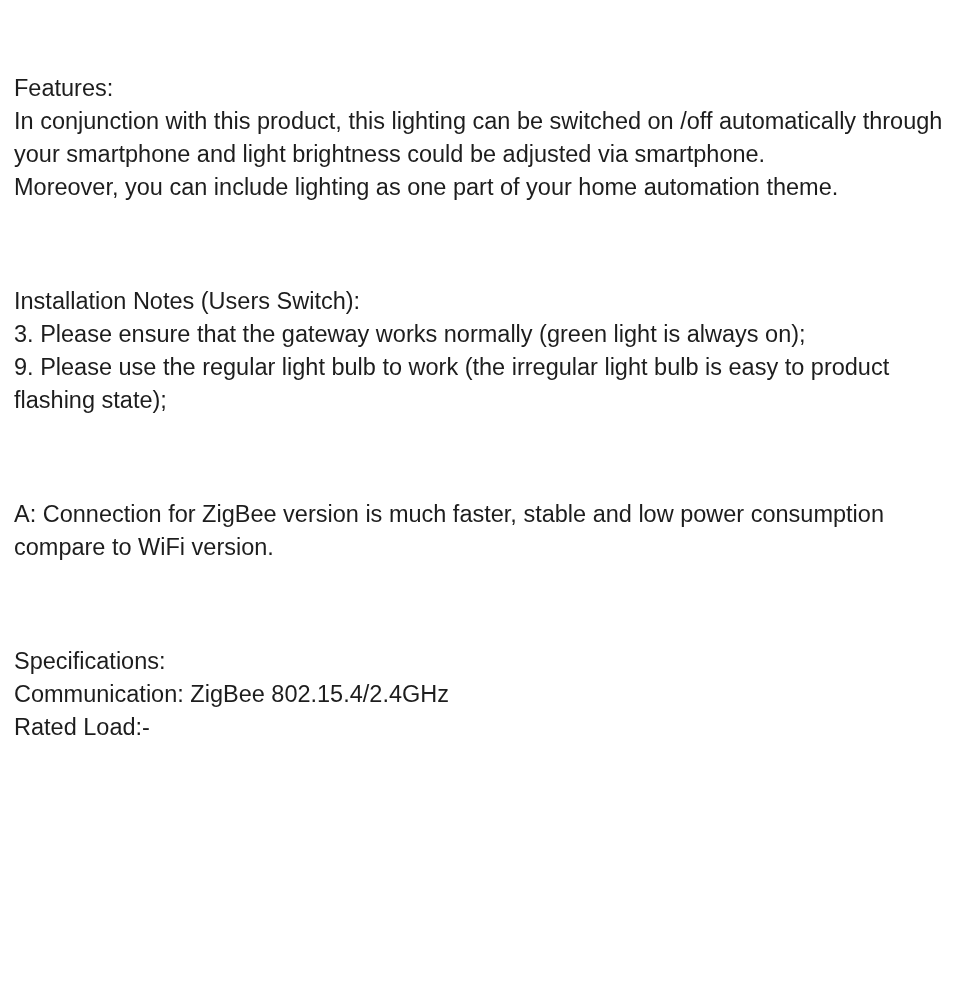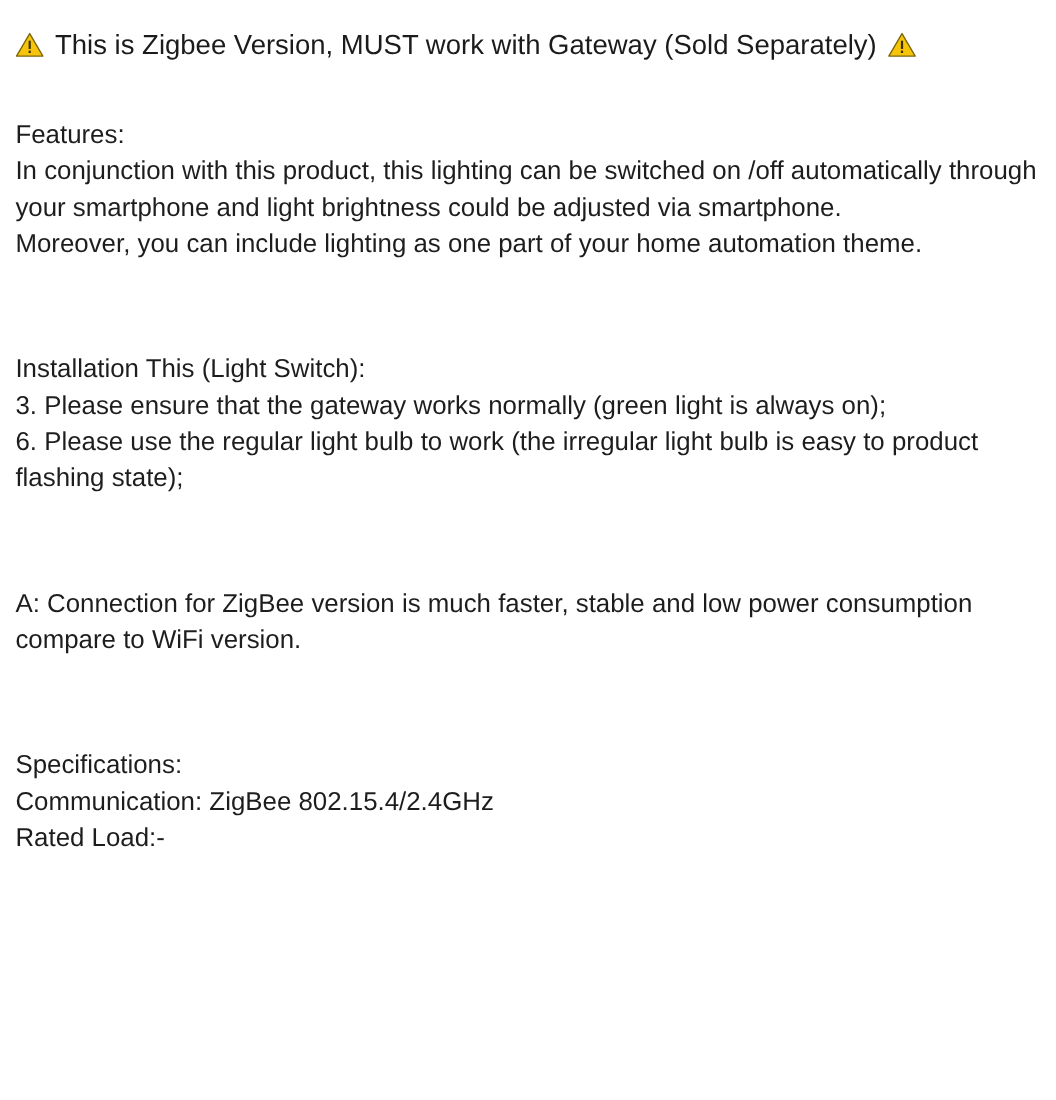--- a/index.html
+++ b/index.html
@@ -52,50 +52,33 @@
   }
   .spacer {
     height: 33px;
   }
 </style>
 </head>
 <body>
 
 <div class="page">
 
-  <div class="headline">
-    <span class="warn-icon">
-      <svg width="26" height="24" viewBox="0 0 26 24" xmlns="http://www.w3.org/2000/svg">
-        <path d="M13 1.5 L25 22 L1 22 Z" fill="#f7c40a" stroke="#7a6405" stroke-width="1.2" stroke-linejoin="round"></path>
-        <rect x="12" y="8" width="2" height="7.5" fill="#3b3100"></rect>
-        <rect x="12" y="17" width="2" height="2.2" fill="#3b3100"></rect>
-      </svg>
-    </span>
-    <span class="headline-text">This is Zigbee Version, MUST work with Gateway (Sold Separately)</span>
-    <span class="warn-icon">
-      <svg width="26" height="24" viewBox="0 0 26 24" xmlns="http://www.w3.org/2000/svg">
-        <path d="M13 1.5 L25 22 L1 22 Z" fill="#f7c40a" stroke="#7a6405" stroke-width="1.2" stroke-linejoin="round"></path>
-        <rect x="12" y="8" width="2" height="7.5" fill="#3b3100"></rect>
-        <rect x="12" y="17" width="2" height="2.2" fill="#3b3100"></rect>
-      </svg>
-    </span>
-  </div>
 
   <div class="block">
     <p>Features:</p>
     <p>In conjunction with this product, this lighting can be switched on /off automatically through your smartphone and light brightness could be adjusted via smartphone.</p>
     <p>Moreover, you can include lighting as one part of your home automation theme.</p>
   </div>
 
   <div class="spacer"></div>
 
   <div class="block">
-    <p>Installation This (Light Switch):</p>
+    <p>Installation Notes (Users Switch):</p>
     <p>3. Please ensure that the gateway works normally (green light is always on);</p>
-    <p>6. Please use the regular light bulb to work (the irregular light bulb is easy to product flashing state);</p>
+    <p>9. Please use the regular light bulb to work (the irregular light bulb is easy to product flashing state);</p>
   </div>
 
   <div class="spacer"></div>
 
   <div class="block">
     <p>A: Connection for ZigBee version is much faster, stable and low power consumption compare to WiFi version.</p>
   </div>
 
   <div class="spacer"></div>
 

